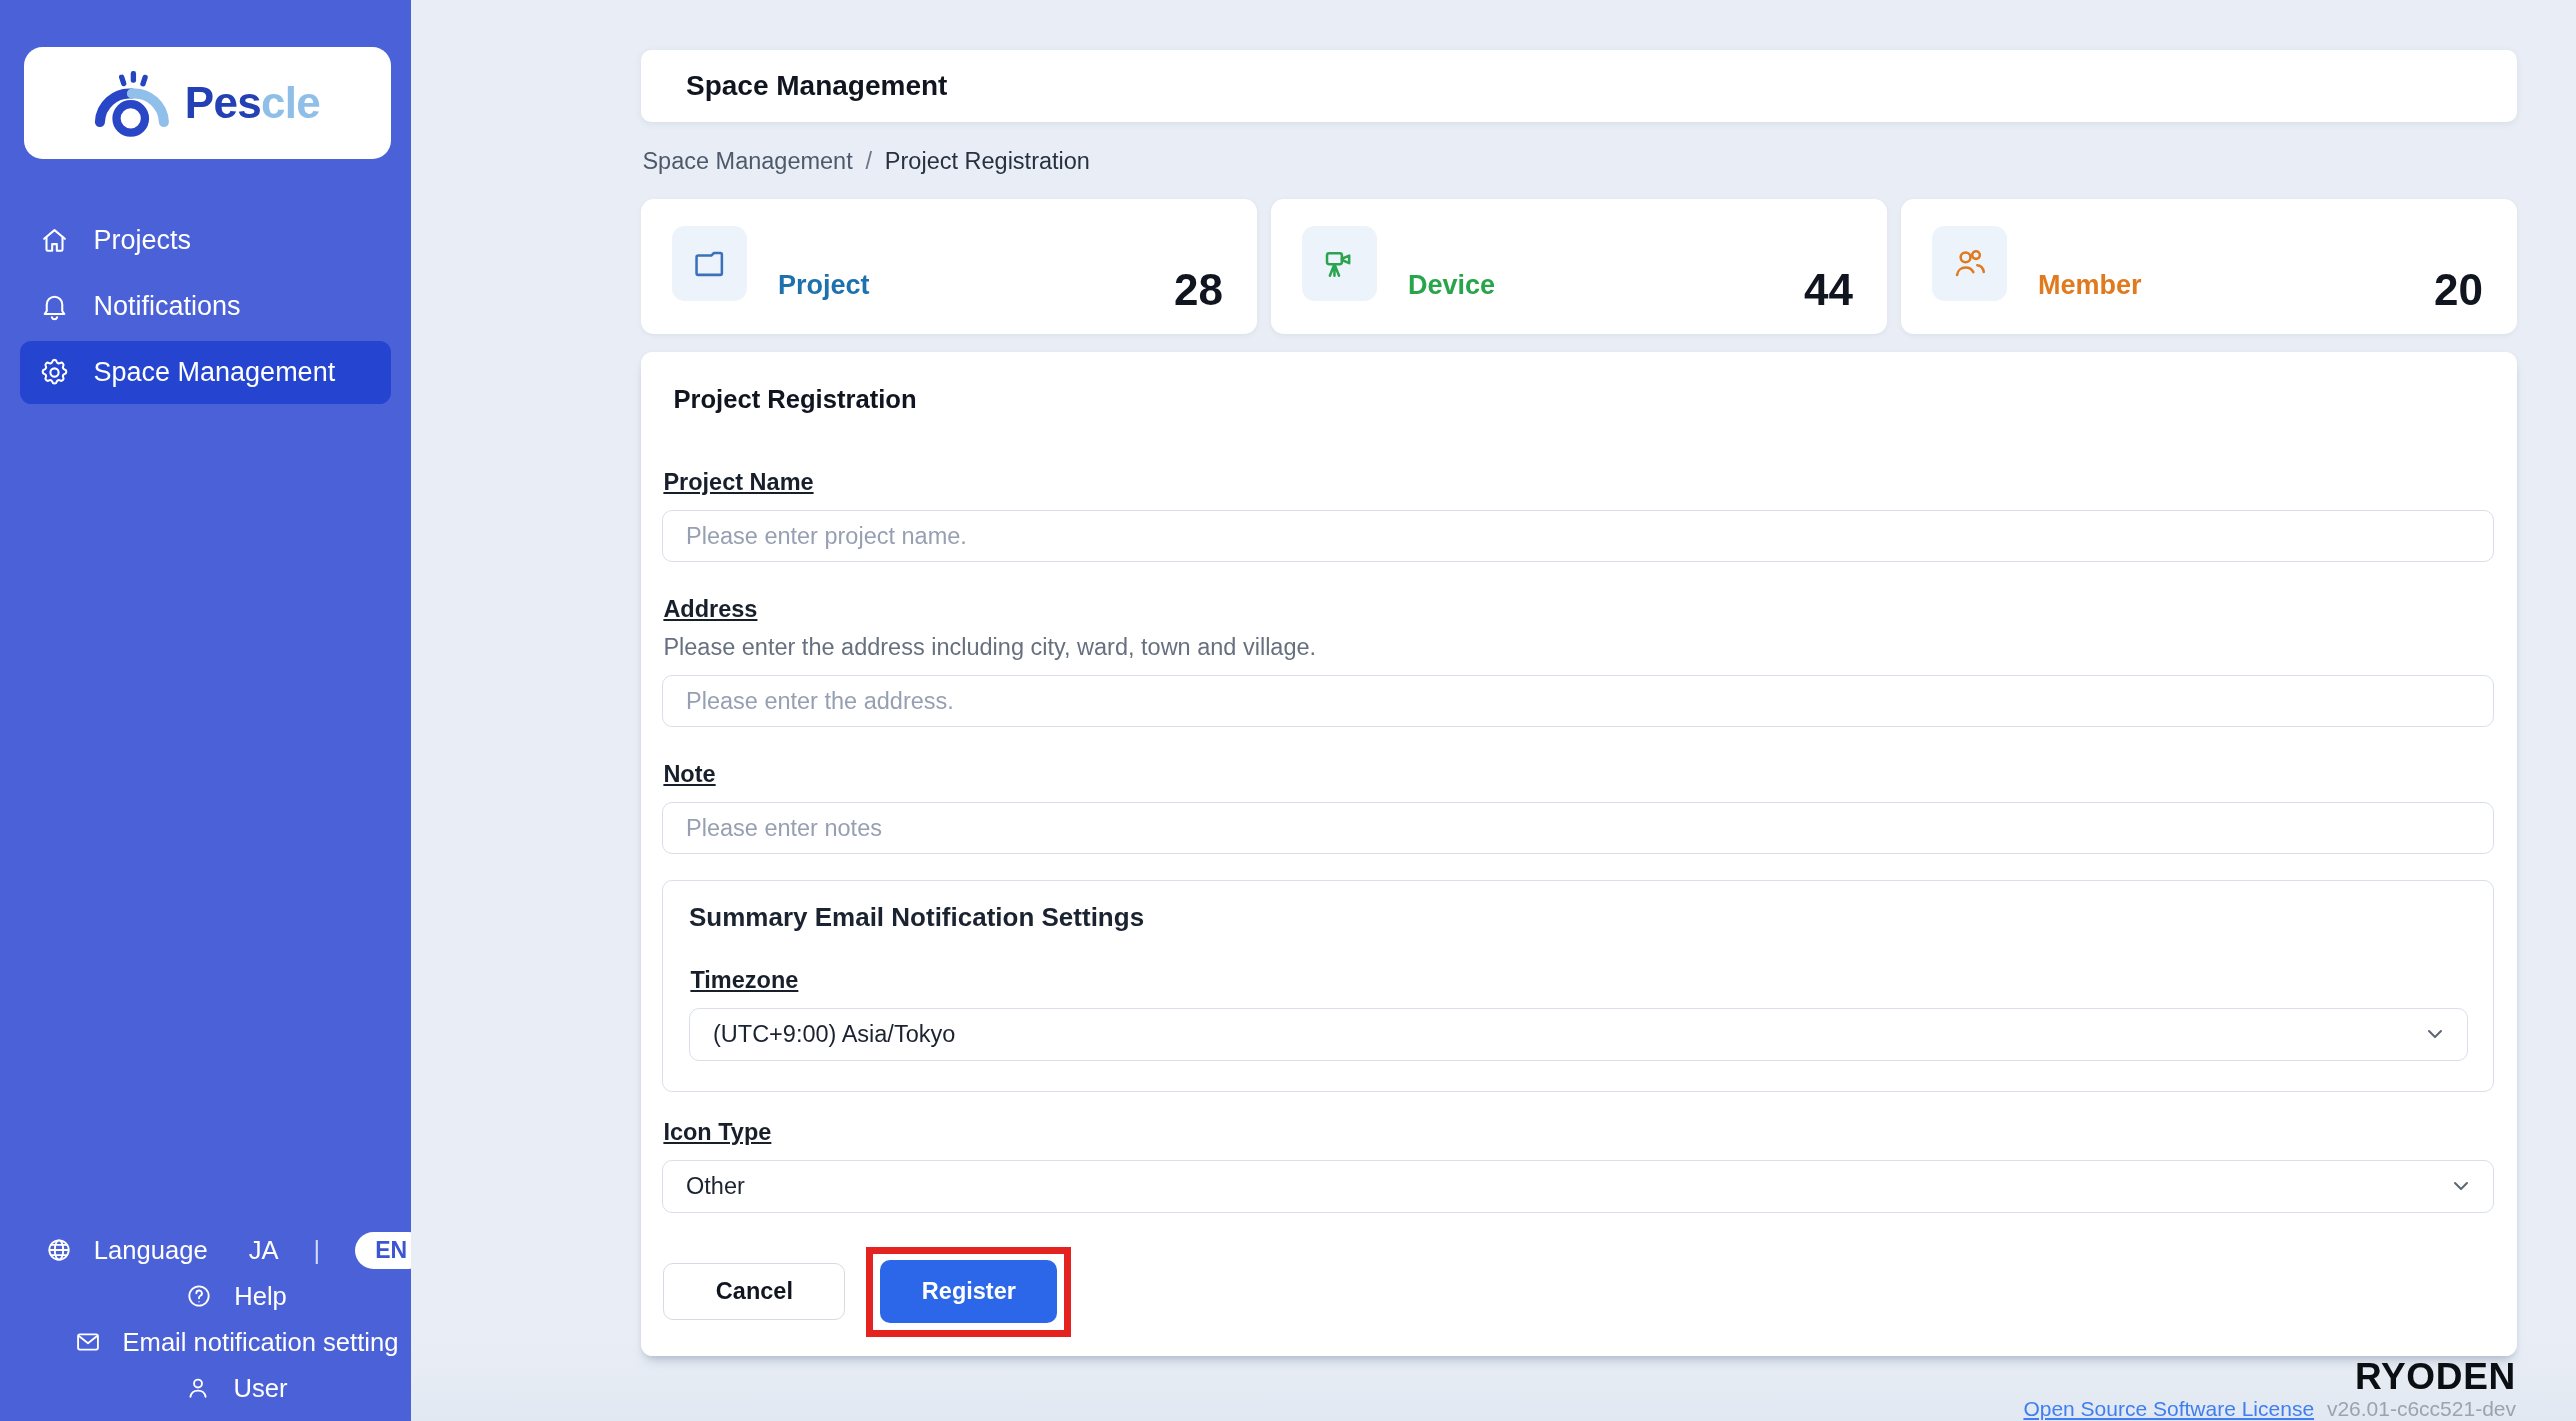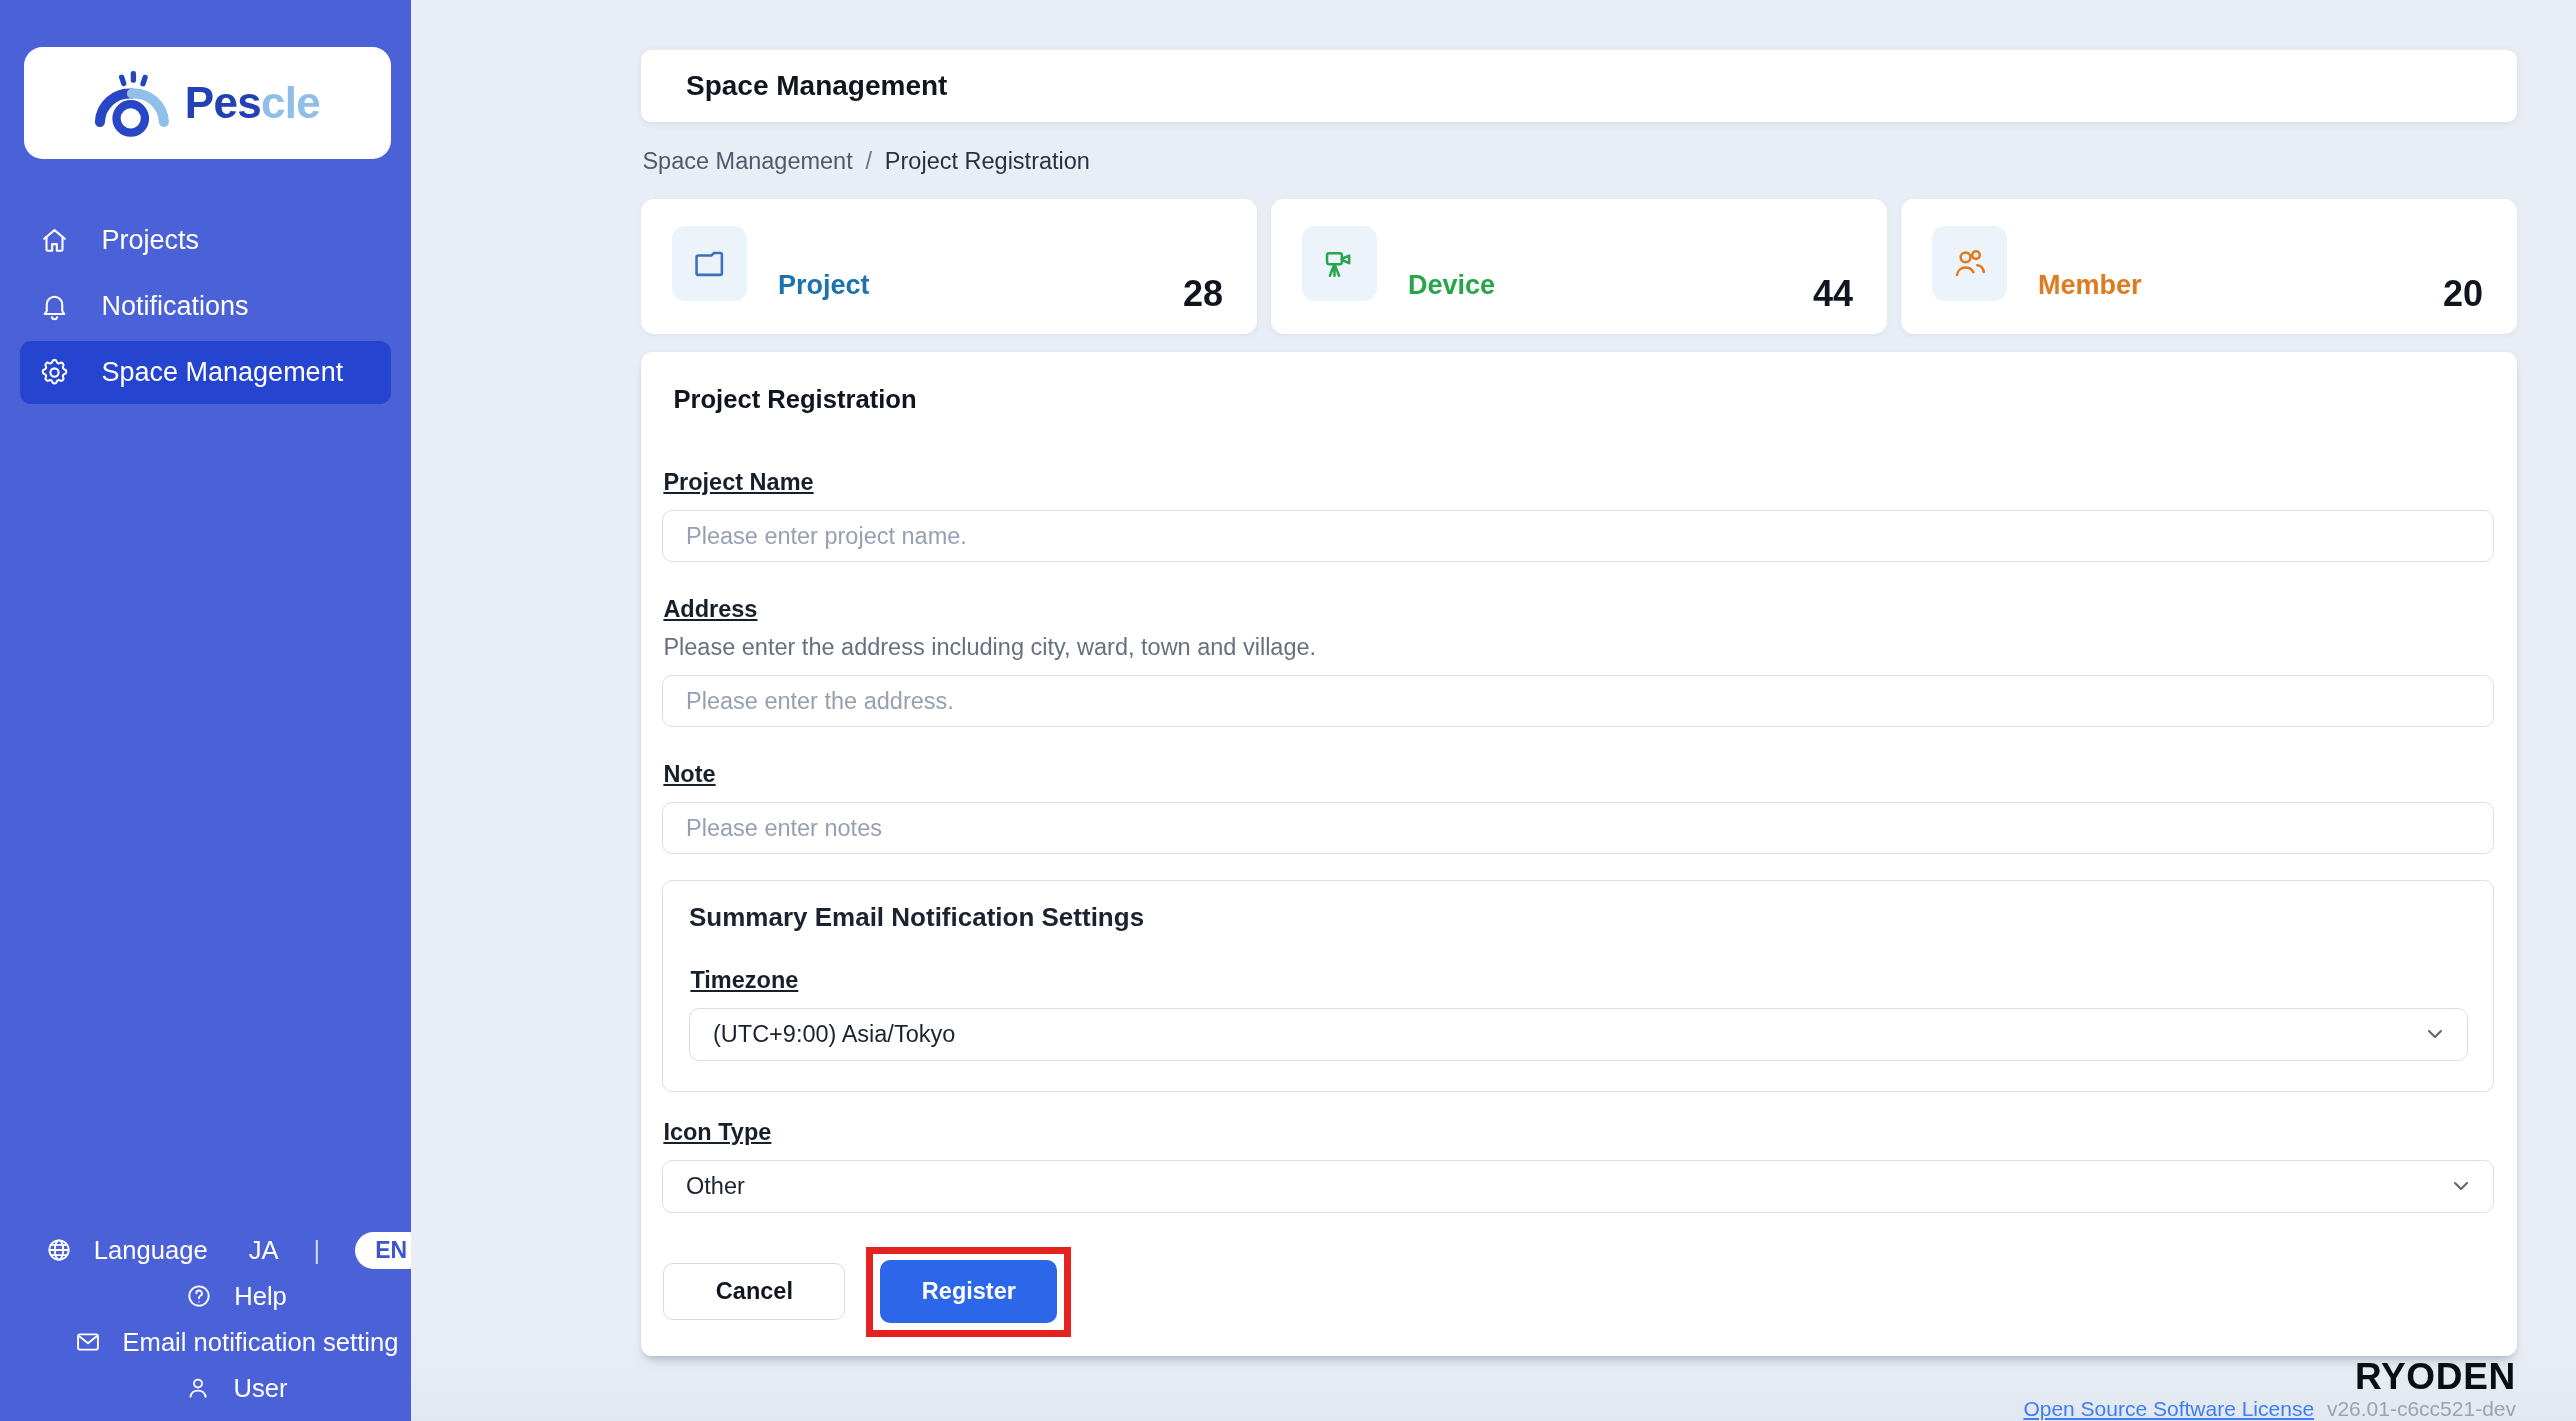--- a/index.html
+++ b/index.html
@@ -21,21 +21,21 @@
     background: #fff; border-radius: 18.5px;
     display: flex; align-items: center; justify-content: center; gap: 14px;
   }
   .brand { font-size: 44px; font-weight: 700; letter-spacing: -0.7px; }
   .brand .p1 { color: #2340b4; }
   .brand .p2 { color: #8fbfe8; }
 
   .menu { margin-top: 50px; padding: 0 20px; display: flex; flex-direction: column; gap: 2.8px; }
   .menu-item {
     height: 63px; border-radius: 11.4px; display: flex; align-items: center;
-    gap: 32px; padding: 0 18.5px; font-size: 27px; cursor: pointer;
+    gap: 24px; padding: 0 18.5px; font-size: 27px; cursor: pointer;
   }
   .menu-item.active { background: #2545d0; }
   .menu-item svg, .bottom-item > svg { flex-shrink: 0; }
 
   .sidebar-bottom {
     position: absolute; left: 0; right: 0; bottom: 10px;
     display: flex; flex-direction: column;
   }
   .bottom-item {
     height: 46px; display: flex; align-items: center; gap: 21px;
@@ -69,21 +69,21 @@
     flex: 1; height: 135px; background: #fff; border-radius: 12.8px;
     box-shadow: 0 1.4px 5.7px rgba(25,39,70,.06); position: relative;
     padding: 27px 33px 0 31px;
   }
   .stat-top { display: flex; gap: 31px; align-items: flex-end; }
   .stat-iconbox {
     width: 75px; height: 75px; border-radius: 12.8px; background: #edf3fb;
     display: flex; align-items: center; justify-content: center;
   }
   .stat-label { font-size: 27px; font-weight: 700; margin-top: 8.5px; }
-  .stat-value { position: absolute; right: 34px; bottom: 18.5px; font-size: 36px; font-weight: 600; color: #10151f; }
+  .stat-value { position: absolute; right: 34px; bottom: 18.5px; font-size: 44px; font-weight: 600; color: #10151f; }
   .c-project { color: #1d71ad; }
   .c-device  { color: #28a44a; }
   .c-member  { color: #df7a1e; }
 
   .form-card {
     margin-top: 18.5px; background: #fff; border-radius: 11.4px;
     box-shadow: 0 8.5px 11.4px -5.7px rgba(80,95,125,.35), 0 1.4px 5.7px rgba(25,39,70,.06);
     padding: 33px 23.5px 14px 21px;
   }
   .form-title { font-size: 25.6px; font-weight: 700; color: #10151f; padding-left: 11.4px; margin-bottom: 55px; }

